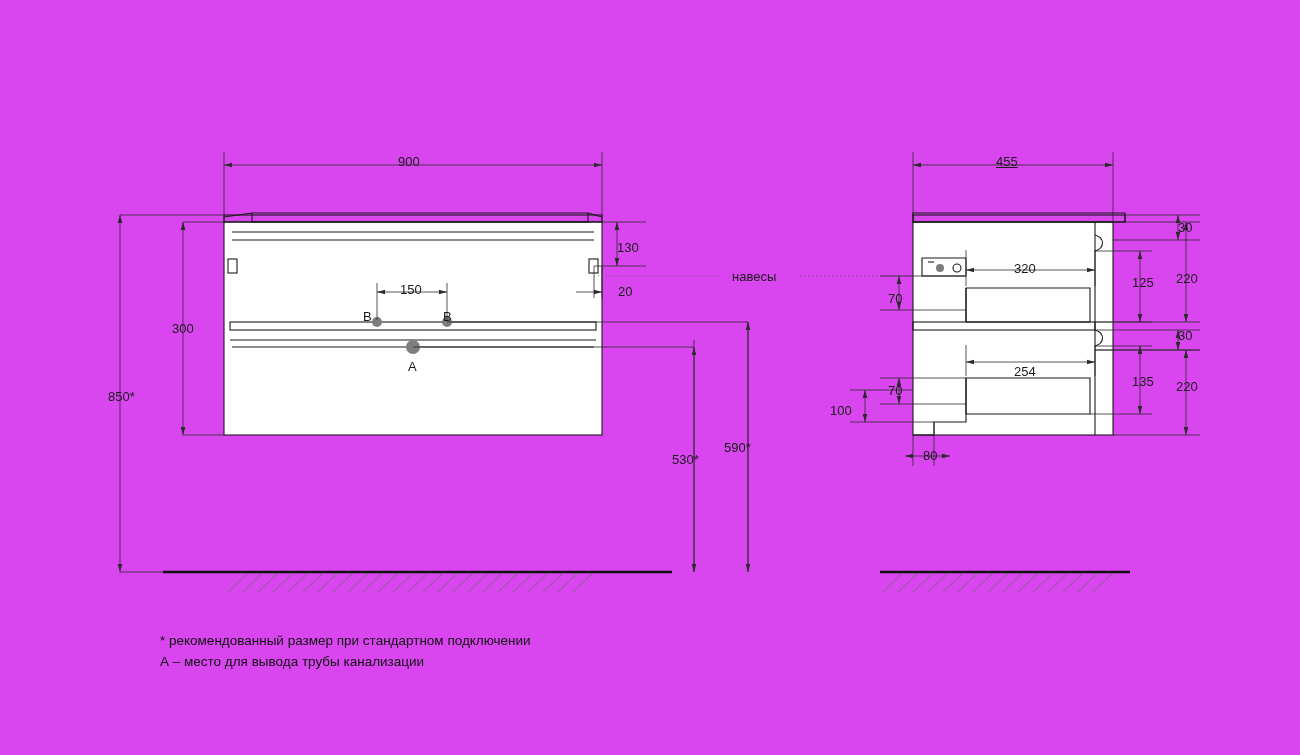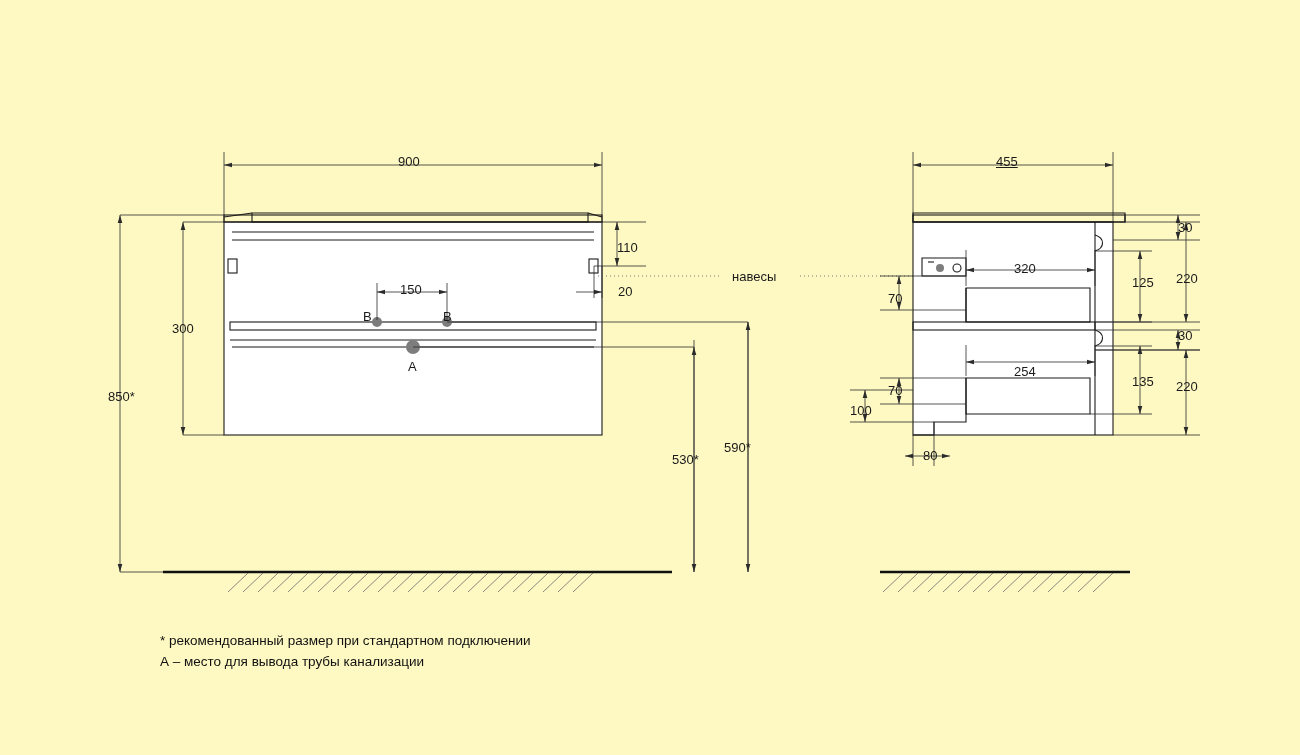--- a/index.html
+++ b/index.html
@@ -8,21 +8,21 @@
     background: #ffffff;
   }
   body {
     font-family: "Liberation Sans", sans-serif;
     color: #1a1a1a;
   }
   #stage {
     position: relative;
     width: 1300px;
     height: 755px;
-    background: #fef9c3;
+    background: #d946ef;
     overflow: hidden;
   }
   svg#drawing {
     position: absolute;
     left: 0;
     top: 0;
     width: 1300px;
     height: 755px;
   }
   .lbl {
@@ -292,21 +292,21 @@
         <line x1="1033" y1="592" x2="1053" y2="573"></line>
         <line x1="1048" y1="592" x2="1068" y2="573"></line>
         <line x1="1063" y1="592" x2="1083" y2="573"></line>
         <line x1="1078" y1="592" x2="1098" y2="573"></line>
         <line x1="1093" y1="592" x2="1113" y2="573"></line>
       </g>
     </g>
   </svg>
 
   <div class="lbl" style="left:398px; top:155px;">900</div>
-  <div class="lbl" style="left:617px; top:241px;">110</div>
+  <div class="lbl" style="left:617px; top:241px;">130</div>
   <div class="lbl" style="left:618px; top:285px;">20</div>
   <div class="lbl" style="left:400px; top:283px;">150</div>
   <div class="lbl" style="left:172px; top:322px;">300</div>
   <div class="lbl" style="left:108px; top:382px;margin-top:8px;">850*</div>
   <div class="lbl" style="left:672px; top:453px;">530*</div>
   <div class="lbl" style="left:724px; top:441px;">590*</div>
   <div class="lbl" style="left:408px; top:360px;">A</div>
   <div class="lbl" style="left:363px; top:310px;">B</div>
   <div class="lbl" style="left:443px; top:310px;">B</div>
 
@@ -316,19 +316,19 @@
   <div class="lbl" style="left:1178px; top:221px;">30</div>
   <div class="lbl" style="left:1014px; top:262px;">320</div>
   <div class="lbl" style="left:1132px; top:276px;">125</div>
   <div class="lbl" style="left:1176px; top:272px;">220</div>
   <div class="lbl" style="left:888px; top:292px;">70</div>
   <div class="lbl" style="left:1178px; top:329px;">30</div>
   <div class="lbl" style="left:1014px; top:365px;">254</div>
   <div class="lbl" style="left:1132px; top:375px;">135</div>
   <div class="lbl" style="left:1176px; top:380px;">220</div>
   <div class="lbl" style="left:888px; top:384px;">70</div>
-  <div class="lbl" style="left:850px; top:404px;">100</div>
+  <div class="lbl" style="left:830px; top:404px;">100</div>
   <div class="lbl" style="left:923px; top:449px;">80</div>
 
   <div class="note" style="left:160px; top:634px;">* рекомендованный размер при стандартном подключении</div>
   <div class="note" style="left:160px; top:655px;">А – место для вывода трубы канализации</div>
 
 </div>
 
 </body></html>

